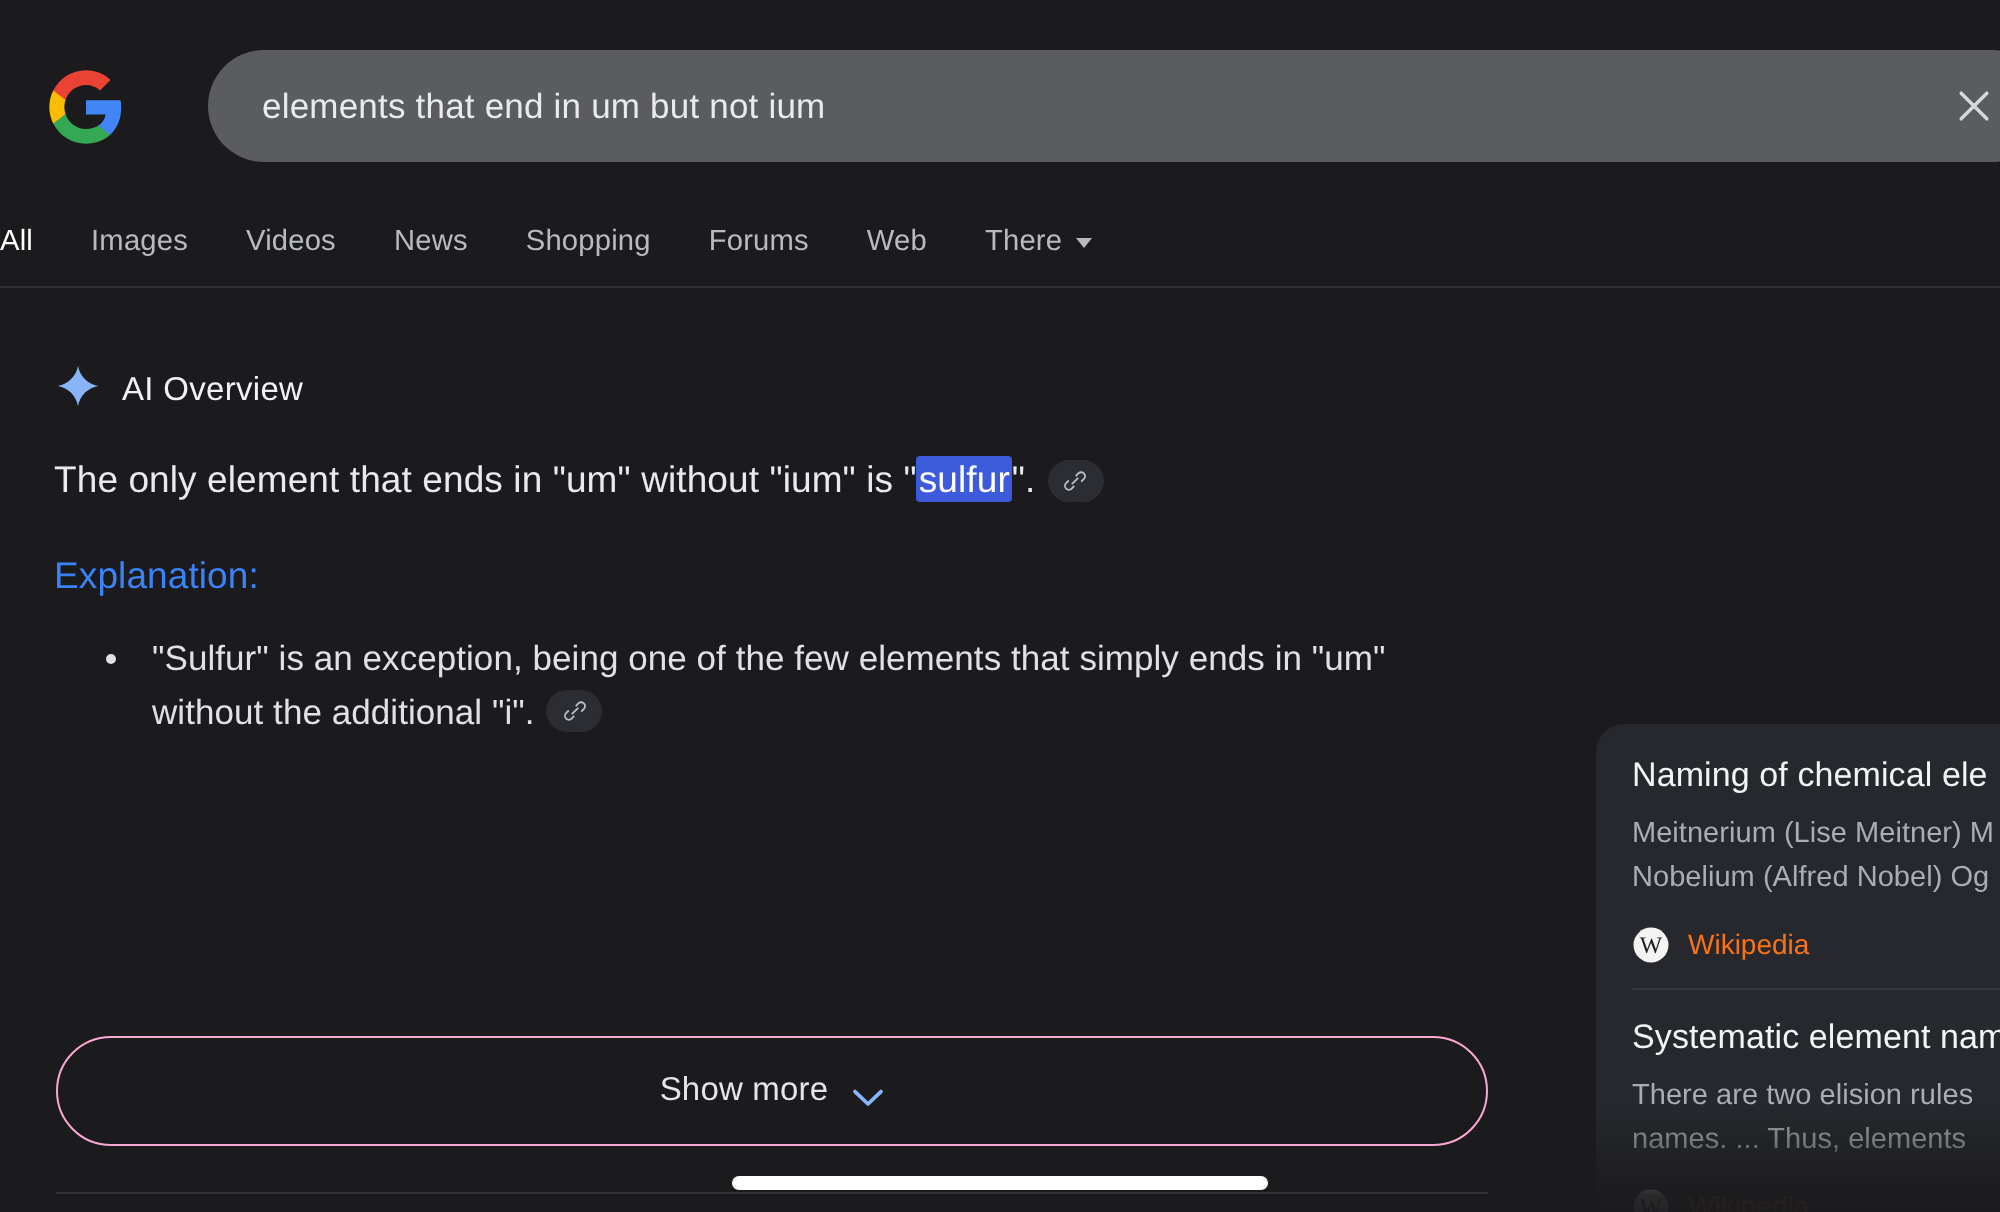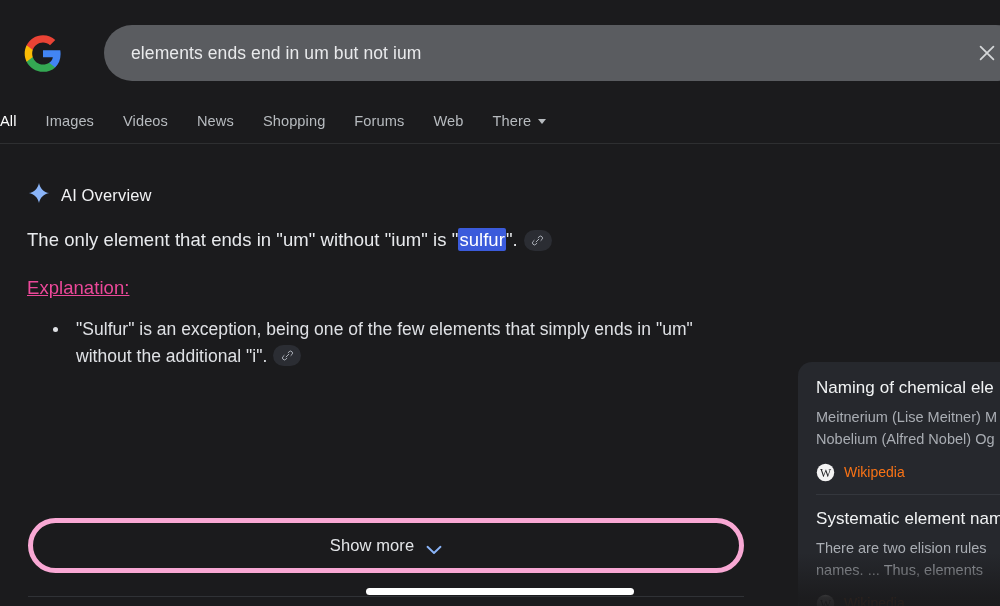--- a/index.html
+++ b/index.html
@@ -114,24 +114,23 @@
     border-radius: 11px;
     vertical-align: middle;
     margin-left: 6px;
     position: relative;
     top: -1px;
   }
   .chip svg { display: block; }
 
   .explanation {
     position: absolute; left: 27px; top: 133px;
-    color: #ec4899;
+    color: #3b82f6;
     font-size: 18.5px;
     letter-spacing: .05px;
-    text-decoration: underline;
   }
 
   ul.bullets {
     position: absolute; left: 42px; top: 172px;
     width: 700px;
     list-style: none;
   }
   ul.bullets li {
     position: relative;
     padding-left: 34px;
@@ -147,21 +146,21 @@
     left: 11px; top: 11px;
     width: 5px; height: 5px;
     background: #dfe1e5;
     border-radius: 50%;
   }
 
   
   .showmore {
     position: absolute; left: 28px; top: 374px;
     width: 716px; height: 55px;
-    border: 5px solid #f9a8d4;
+    border: 1px solid #f9a8d4;
     border-radius: 28px;
     display: flex; align-items: center; justify-content: center;
     gap: 12px;
     background: transparent;
   }
   .showmore .txt {
     color: #e3e5e8;
     font-size: 16.5px;
     letter-spacing: .1px;
   }
@@ -246,21 +245,21 @@
     <span class="glogo">
       <svg width="40" height="41" viewBox="0 0 48 48">
         <path fill="#4285F4" d="M45.12 24.5c0-1.56-.14-3.06-.4-4.5H24v8.51h11.84c-.51 2.75-2.06 5.08-4.39 6.64v5.52h7.11c4.16-3.83 6.56-9.47 6.56-16.17z"></path>
         <path fill="#34A853" d="M24 46c5.94 0 10.92-1.97 14.56-5.33l-7.11-5.52c-1.97 1.32-4.49 2.1-7.45 2.1-5.73 0-10.58-3.87-12.31-9.07H4.34v5.7C7.96 41.07 15.4 46 24 46z"></path>
         <path fill="#FBBC05" d="M11.69 28.18C11.25 26.86 11 25.45 11 24s.25-2.86.69-4.18v-5.7H4.34C2.85 17.09 2 20.45 2 24s.85 6.91 2.34 9.88l7.35-5.7z"></path>
         <path fill="#EA4335" d="M24 10.75c3.23 0 6.13 1.11 8.41 3.29l6.31-6.31C34.91 4.18 29.93 2 24 2 15.4 2 7.96 6.93 4.34 14.12l7.35 5.7c1.73-5.2 6.58-9.07 12.31-9.07z"></path>
       </svg>
     </span>
 
     <div class="searchbar">
-      <span class="searchtext">elements ends end in um but not ium</span>
+      <span class="searchtext">elements that end in um but not ium</span>
       <span class="clear-x">
         <svg width="22" height="22" viewBox="0 0 24 24">
           <path d="M5 5 L19 19 M19 5 L5 19" stroke="#d6d8da" stroke-width="1.9" stroke-linecap="round" fill="none"></path>
         </svg>
       </span>
     </div>
   </div>
 
   <div class="navtabs">
     <span class="tab active">All</span>

